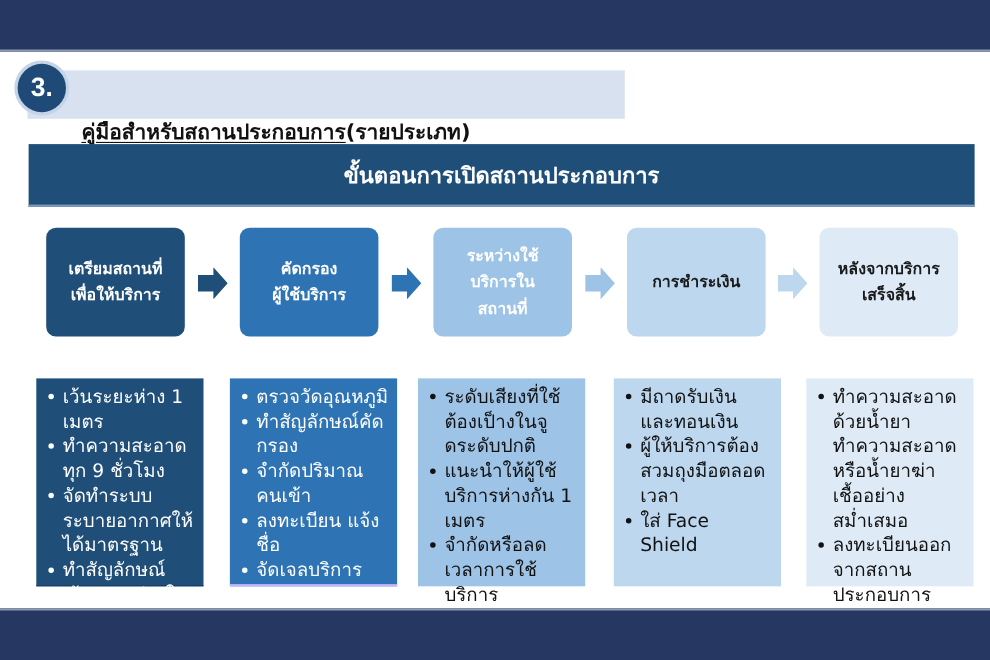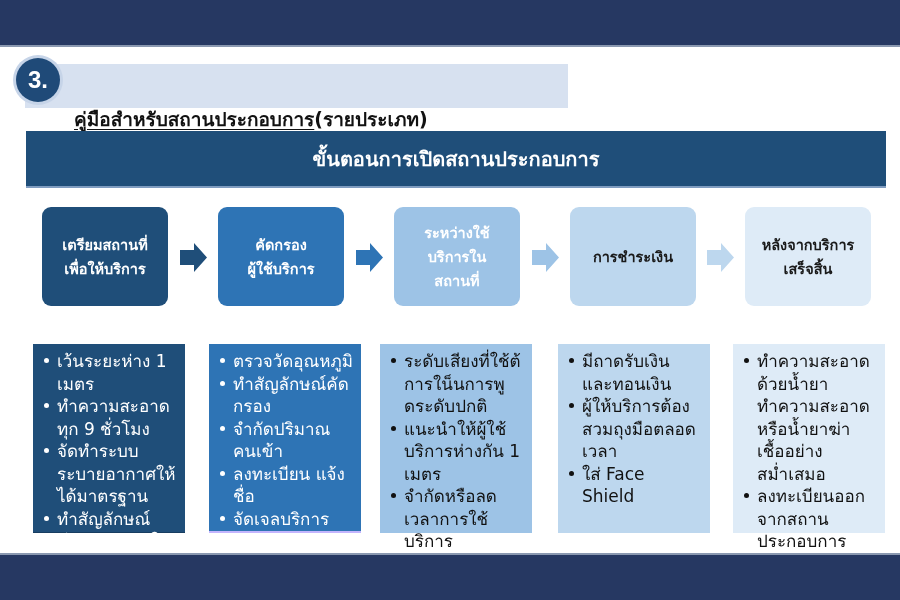--- a/index.html
+++ b/index.html
@@ -124,21 +124,21 @@
   <ul>
     <li>ตรวจวัดอุณหภูมิ</li>
     <li>ทำสัญลักษณ์คัดกรอง</li>
     <li>จำกัดปริมาณคนเข้า</li>
     <li>ลงทะเบียน แจ้งชื่อ</li>
     <li>จัดเจลบริการ</li>
   </ul>
 </div>
 <div class="detail" style="left:380px;background:#9dc3e6;color:#111;">
   <ul>
-    <li>ระดับเสียงที่ใช้ต้การใน็นการพูดระดับปกติ</li>
+    <li>ระดับเสียงที่ใช้ต้องเป็างในจูดระดับปกติ</li>
     <li>แนะนำให้ผู้ใช้บริการห่างกัน 1 เมตร</li>
     <li>จำกัดหรือลดเวลาการใช้บริการ</li>
   </ul>
 </div>
 <div class="detail" style="left:558px;background:#bdd7ee;color:#111;">
   <ul>
     <li>มีถาดรับเงิน และทอนเงิน</li>
     <li>ผู้ให้บริการต้องสวมถุงมือตลอดเวลา</li>
     <li>ใส่ Face Shield</li>
   </ul>

